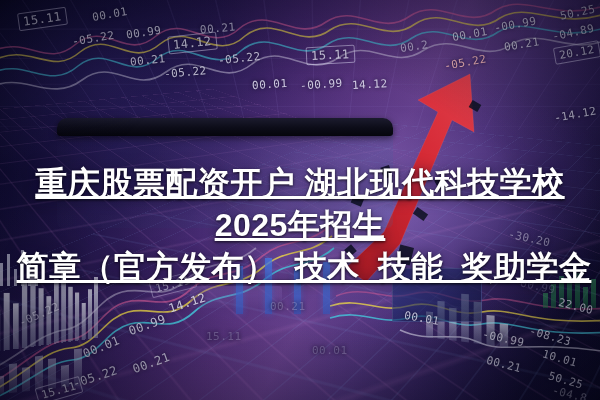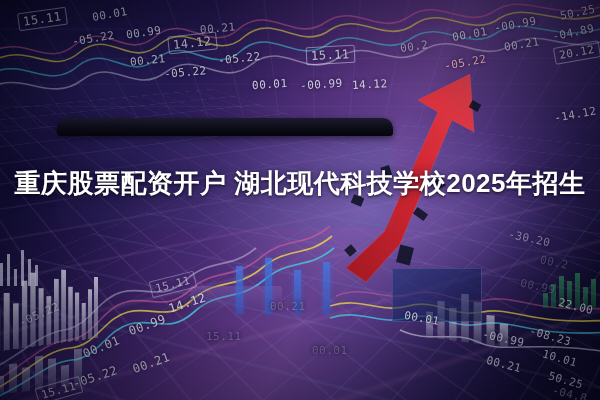--- a/index.html
+++ b/index.html
@@ -171,28 +171,29 @@
 
   
   .shard { position:absolute; background:#0d1020; opacity:.85; }
 
   
   .headline {
     position: absolute;
     left: 0; right: 0; top: 162px;
     text-align: center;
     color: #ffffff;
-    font-size: 26px;
+    font-size: 32px;
     font-weight: bold;
     line-height: 42px;
     letter-spacing: .5px;
     text-shadow:
       0 1px 3px rgba(0,0,0,0.75),
       0 0 14px rgba(20,10,50,0.65);
     pointer-events: auto;
+    text-decoration: underline;
   }
   .headline .l1, .headline .l2 { display:block; }
   .headline .l2 { padding-left: 8px; }
 
   
   .inset {
     position:absolute; right: 118px; bottom: 78px;
     width: 88px; height: 52px;
     background: linear-gradient(135deg, rgba(30,50,120,0.75), rgba(20,25,70,0.8));
     border: 1px solid rgba(150,160,220,0.3);
@@ -373,15 +374,16 @@
   <div class="tick faint" style="left:520px;top:280px;font-size:11px;transform:rotate(12deg);">00.99</div>
 
   <div class="tick faint" style="left:270px;top:300px;font-size:11px;">00.21</div>
   <div class="tick faint" style="left:312px;top:344px;font-size:11px;">00.01</div>
   <div class="tick faint" style="left:206px;top:330px;font-size:11px;">15.11</div>
 
   <div class="layer bg-vignette"></div>
 
   <div class="headline">
     <span class="l1">重庆股票配资开户 湖北现代科技学校2025年招生</span>
+    <span class="l2">简章（官方发布）_技术_技能_奖助学金</span>
   </div>
 
 </div>
 
 </body></html>

